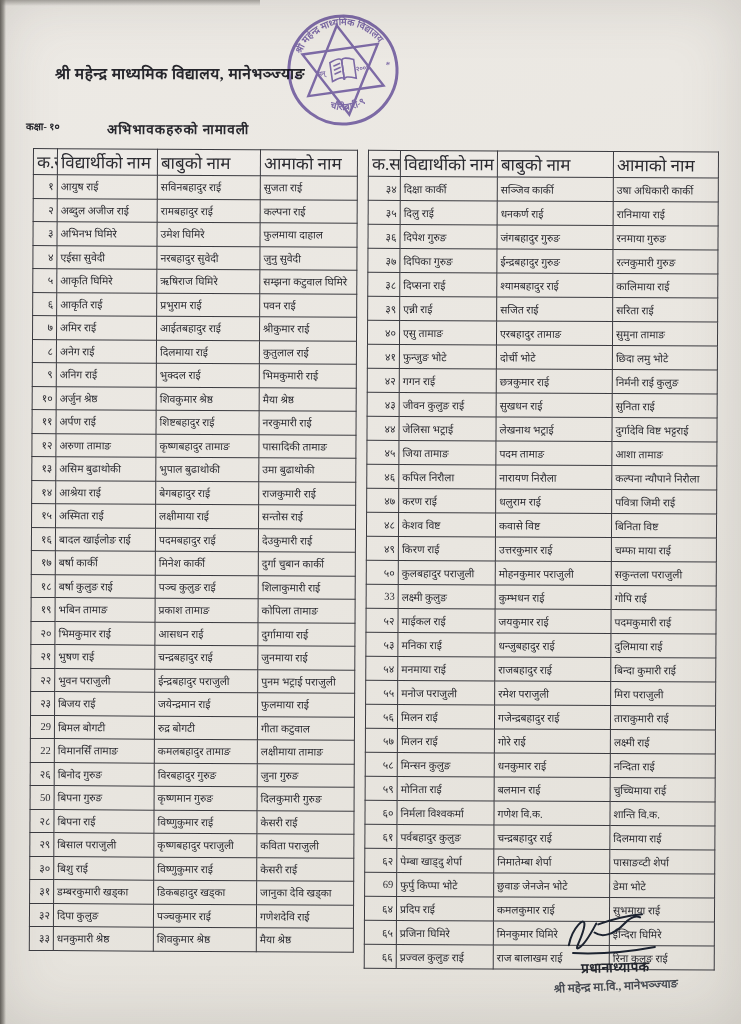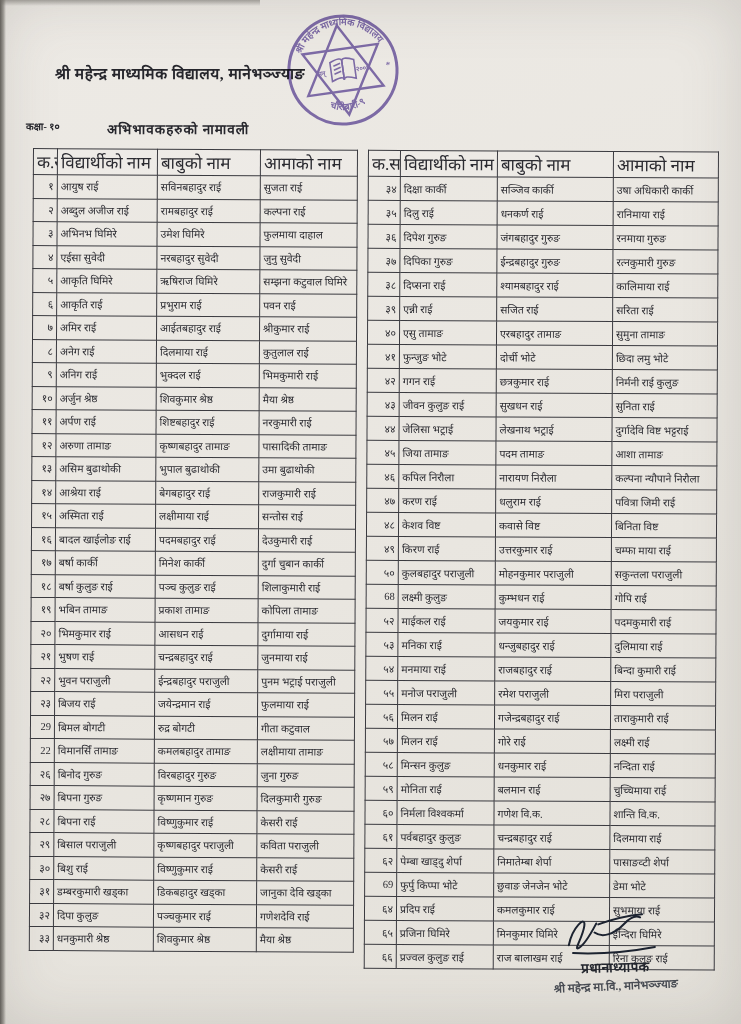--- a/index.html
+++ b/index.html
@@ -295,21 +295,21 @@
             <td>कमलबहादुर तामाङ</td>
             <td>लक्षीमाया तामाङ</td>
           </tr>
           <tr>
             <td>२६</td>
             <td>बिनोद गुरुङ</td>
             <td>विरबहादुर गुरुङ</td>
             <td>जुना गुरुङ</td>
           </tr>
           <tr>
-            <td>२७</td>
+            <td>50</td>
             <td>बिपना गुरुङ</td>
             <td>कृष्णमान गुरुङ</td>
             <td>दिलकुमारी गुरुङ</td>
           </tr>
           <tr>
             <td>२८</td>
             <td>बिपना राई</td>
             <td>विष्णुकुमार राई</td>
             <td>केसरी राई</td>
           </tr>
@@ -458,21 +458,21 @@
             <td>उत्तरकुमार राई</td>
             <td>चम्फा माया राई</td>
           </tr>
           <tr>
             <td>५०</td>
             <td>कुलबहादुर पराजुली</td>
             <td>मोहनकुमार पराजुली</td>
             <td>सकुन्तला पराजुली</td>
           </tr>
           <tr>
-            <td>68</td>
+            <td>33</td>
             <td>लक्ष्मी कुलुङ</td>
             <td>कुम्भधन राई</td>
             <td>गोपि राई</td>
           </tr>
           <tr>
             <td>५२</td>
             <td>माईकल राई</td>
             <td>जयकुमार राई</td>
             <td>पदमकुमारी राई</td>
           </tr>

